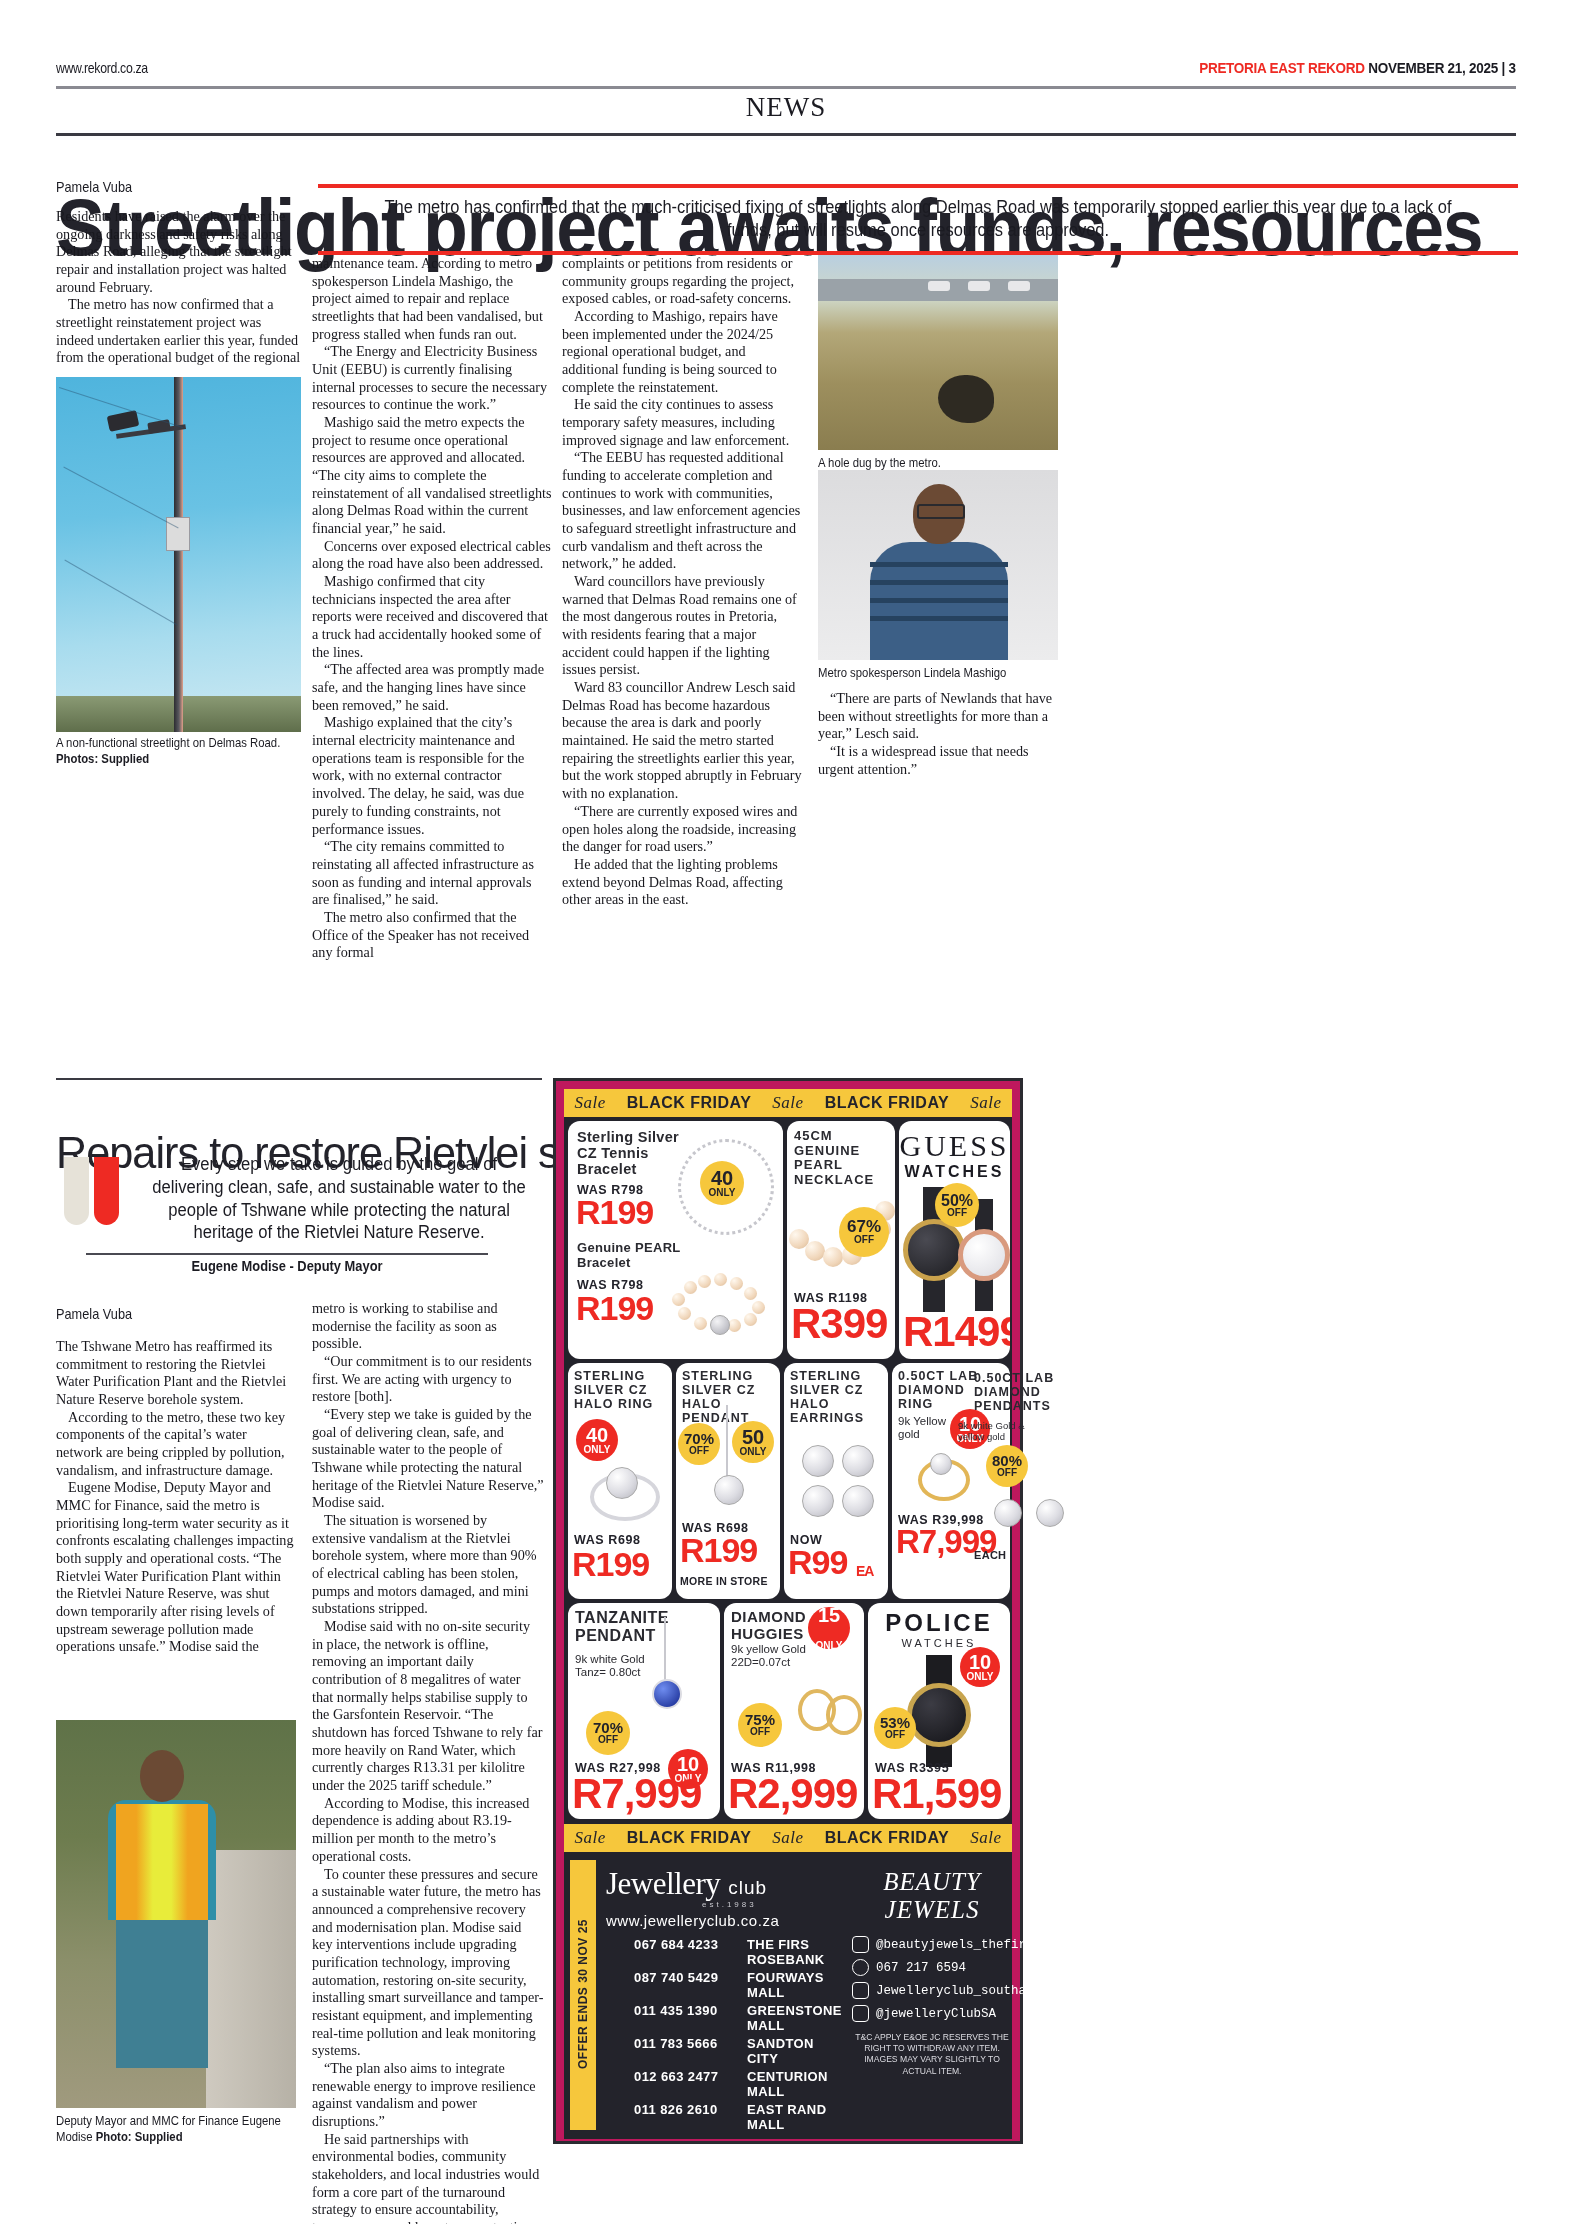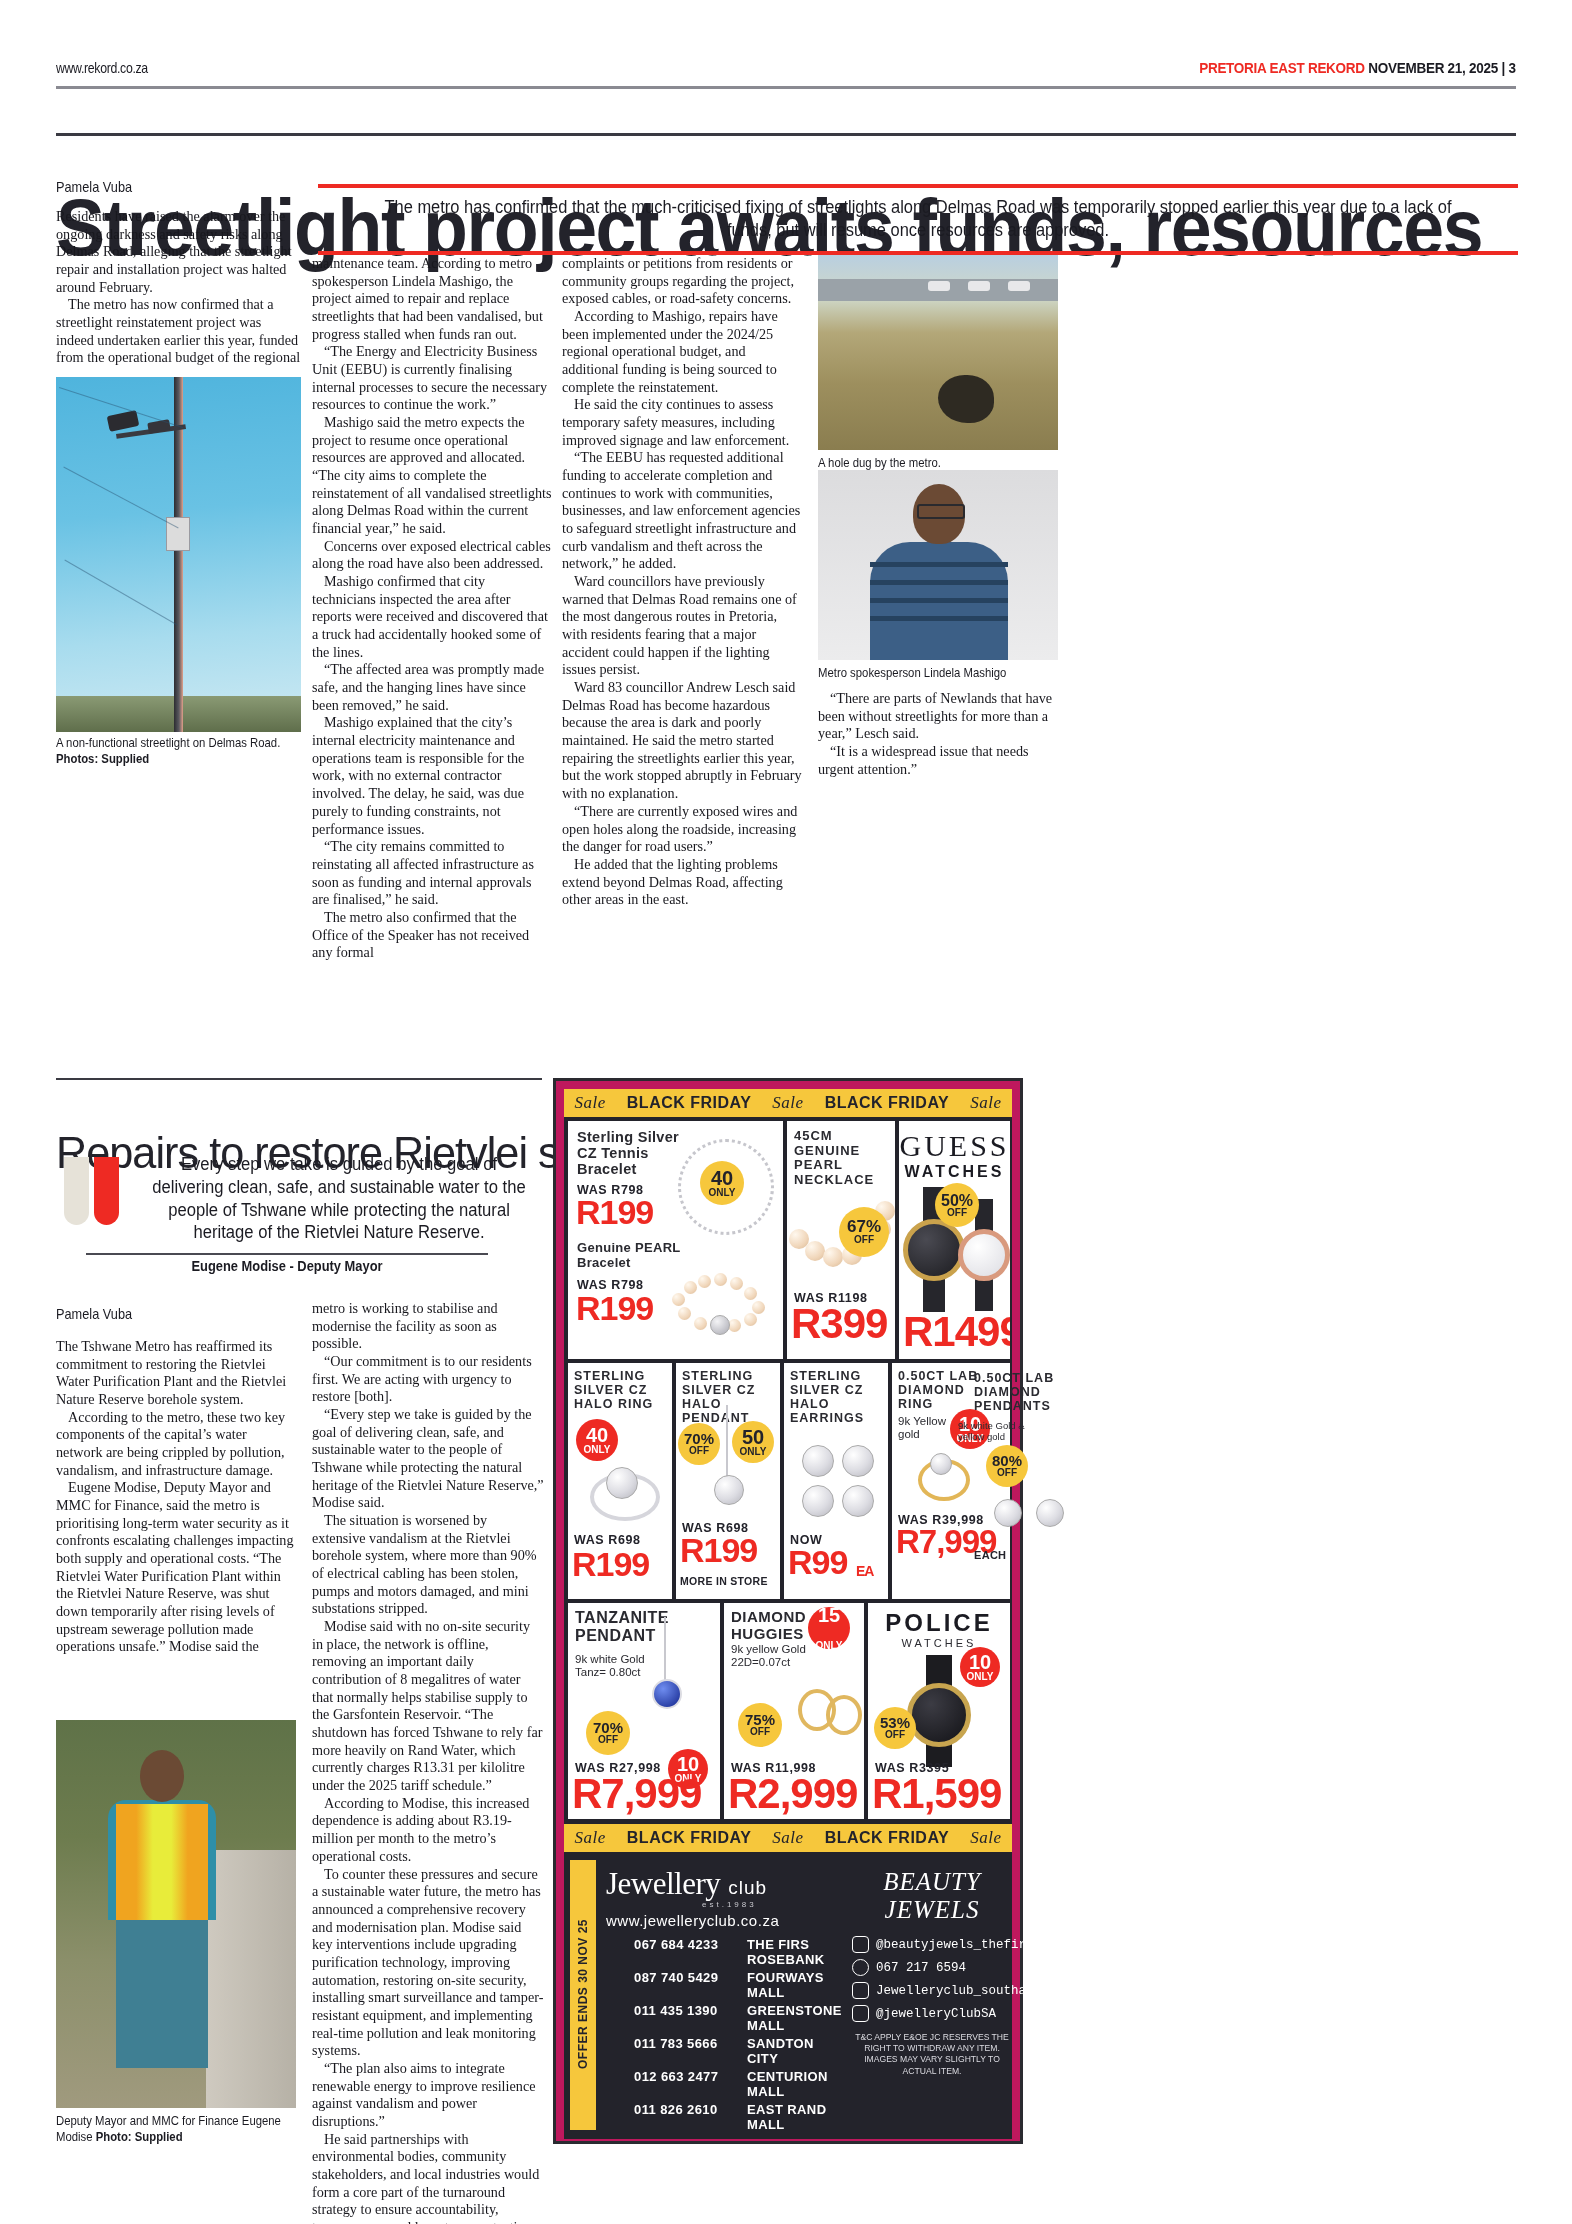--- a/index.html
+++ b/index.html
@@ -86,21 +86,21 @@
 
   
   .advert{position:absolute;left:553px;top:1078px;width:470px;height:1066px;background:#be185d;border:3px solid #2a2a30;box-sizing:border-box;}
   .ad-inner{position:absolute;left:8px;top:8px;right:8px;bottom:8px;background:#23232b;}
   .bf-bar{position:absolute;left:0;width:100%;height:28px;background:#f6c73c;display:flex;align-items:center;justify-content:space-around;font-family:"Liberation Sans",sans-serif;font-weight:bold;font-size:16px;letter-spacing:.5px;color:#23232b;}
   .bf-bar .sale{font-family:"Liberation Serif",serif;font-style:italic;font-weight:normal;font-size:17px;}
   #bf-top{top:0;}
   #bf-bottom{top:735px;}
 
   .grid{position:absolute;left:0;top:28px;width:100%;height:707px;}
-  .cell{position:absolute;background:#fff;overflow:hidden;}
+  .cell{position:absolute;background:#fff;overflow:hidden;border-radius:12px;}
   .pname{font-family:"Liberation Sans",sans-serif;font-weight:bold;font-size:14.5px;line-height:1.12;color:#2a2a30;letter-spacing:.3px;}
   .pname.sm{font-size:12.5px;letter-spacing:1px;}
   .psub{font-family:"Liberation Sans",sans-serif;font-size:11.5px;line-height:1.15;color:#2a2a30;}
   .was{font-family:"Liberation Sans",sans-serif;font-weight:bold;font-size:12.5px;color:#23232b;letter-spacing:.6px;}
   .price{font-family:"Liberation Sans",sans-serif;font-weight:bold;font-size:34px;line-height:.92;color:#ee2a23;letter-spacing:-1px;}
   .price.big{font-size:42px;}
   .ea{font-size:14px;}
   .note{font-family:"Liberation Sans",sans-serif;font-weight:bold;font-size:10.5px;color:#23232b;letter-spacing:.3px;}
   .badge{position:absolute;border-radius:50%;display:flex;flex-direction:column;align-items:center;justify-content:center;font-family:"Liberation Sans",sans-serif;font-weight:bold;text-align:center;line-height:.95;}
   .badge.y{background:#f6c73c;color:#23232b;}
@@ -143,20 +143,21 @@
 <div class="page">
 
   <div class="masthead">
     <div class="site-url">www.rekord.co.za</div>
     <div class="mast-right">
       <span class="brand">PRETORIA EAST REKORD</span>
       <span>NOVEMBER 21, 2025  |  3</span>
     </div>
   </div>
   <div class="rule-grey"></div>
+  <div class="section-word">NEWS</div>
   <div class="rule-dark"></div>
 
   <h1 class="headline">Streetlight project awaits funds, resources</h1>
   <div class="byline1">Pamela Vuba</div>
 
   <div class="sf">
     <div class="bar"></div>
     <div class="txt">The metro has confirmed that the much-criticised fixing of streetlights along Delmas Road was temporarily stopped earlier this year due to a lack of funds, but will resume once resources are approved.</div>
     <div class="bar"></div>
   </div>

